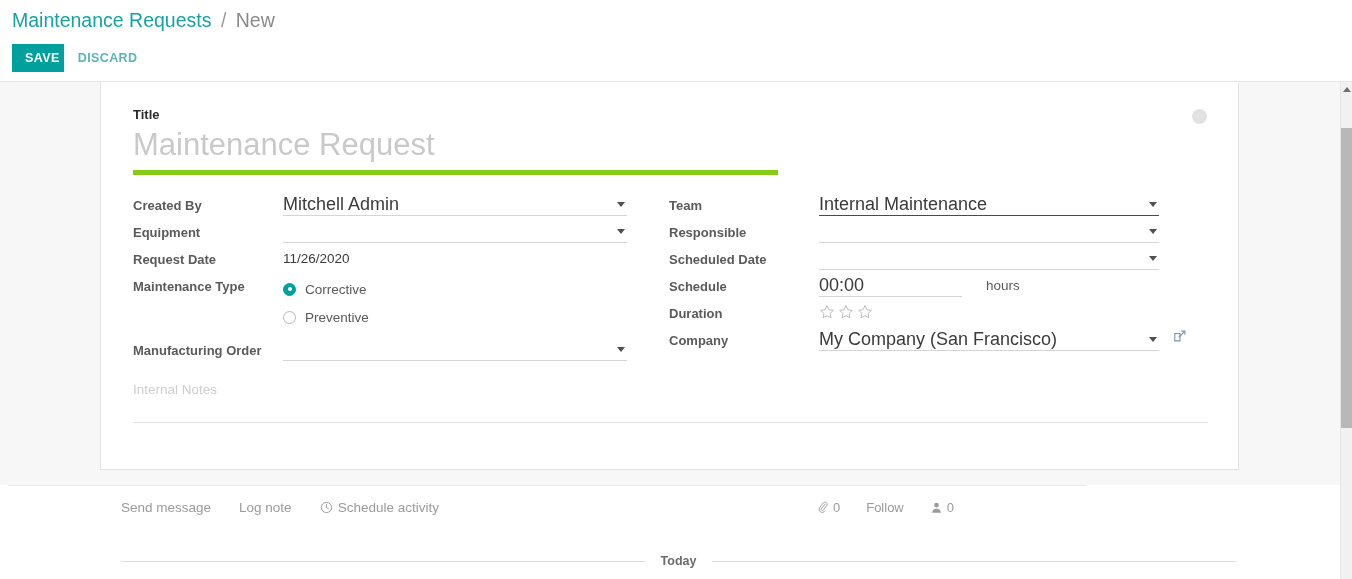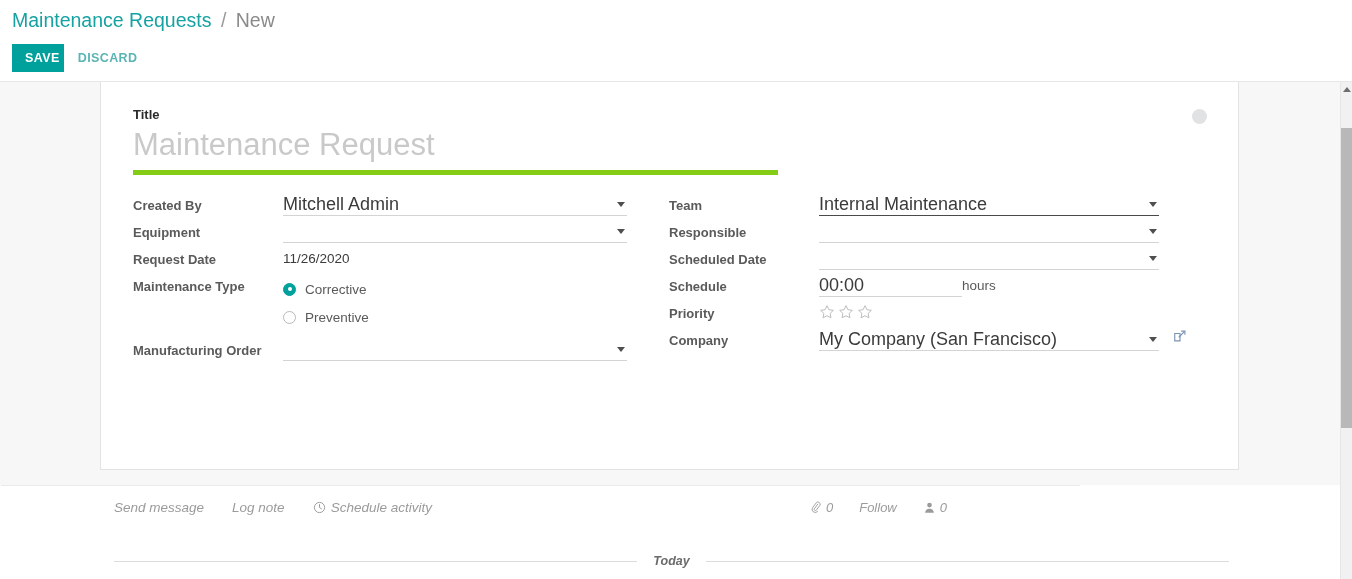--- a/index.html
+++ b/index.html
@@ -206,20 +206,21 @@
     left: 3.5px; top: 3.5px;
     width: 4px; height: 4px;
     border-radius: 50%;
     background: #ffffff;
   }
   .radio-label { font-size: 13.5px; color: #5a5a5a; }
 
   .hours-label {
     font-size: 13.5px;
     color: #5a5a5a;
+    margin-left: 24px;
     line-height: 22px;
   }
 
   .stars { display: flex; gap: 3px; padding-top: 2px; }
   .star { width: 16px; height: 16px; display: block; }
 
   .ext-link {
     margin-left: 14px;
     width: 14px; height: 14px;
     display: inline-block;
@@ -237,26 +238,25 @@
     height: 40px;
   }
   .notes-rule {
     border-bottom: 1px solid #e0e0e0;
     width: 1075px;
   }
 
   
   .chatter {
     position: absolute;
-    left: 1px; top: 485px;
+    left: 8px; top: 485px;
     width: 1079px;
     height: 94px;
     background: #ffffff;
     border-top: 1px solid #eaeaea;
-    font-style: italic;
   }
   .chatter-topbar {
     position: relative;
     height: 48px;
   }
   .chatter-left {
     position: absolute;
     left: 113px; top: 14px;
     display: flex;
     align-items: center;
@@ -448,21 +448,21 @@
           <div class="flabel">Schedule</div>
           <div class="fval" style="display:flex;align-items:flex-start;">
             <div class="fld w-dur">
               <div class="fld-text">00:00</div>
             </div>
             <span class="hours-label">hours</span>
           </div>
         </div>
 
         <div class="frow">
-          <div class="flabel">Priority</div>
+          <div class="flabel">Duration</div>
           <div class="fval">
             <div class="stars">
               <svg class="star" viewBox="0 0 24 24">
                 <path d="M12 2.5l2.9 6.1 6.6.9-4.8 4.6 1.2 6.6L12 17.6 6.1 20.7l1.2-6.6L2.5 9.5l6.6-.9z" fill="none" stroke="#b8b8b8" stroke-width="1.4" stroke-linejoin="round"></path>
               </svg>
               <svg class="star" viewBox="0 0 24 24">
                 <path d="M12 2.5l2.9 6.1 6.6.9-4.8 4.6 1.2 6.6L12 17.6 6.1 20.7l1.2-6.6L2.5 9.5l6.6-.9z" fill="none" stroke="#b8b8b8" stroke-width="1.4" stroke-linejoin="round"></path>
               </svg>
               <svg class="star" viewBox="0 0 24 24">
                 <path d="M12 2.5l2.9 6.1 6.6.9-4.8 4.6 1.2 6.6L12 17.6 6.1 20.7l1.2-6.6L2.5 9.5l6.6-.9z" fill="none" stroke="#b8b8b8" stroke-width="1.4" stroke-linejoin="round"></path>
@@ -482,20 +482,24 @@
               <path d="M2 5.2h6v8.3H2z" fill="none" stroke="#7a93b5" stroke-width="1.3"></path>
               <path d="M9.3 2.4h4.3v4.3" fill="none" stroke="#7a93b5" stroke-width="1.3"></path>
               <path d="M13.3 2.7L6.6 9.4" fill="none" stroke="#7a93b5" stroke-width="1.3"></path>
             </svg>
           </div>
         </div>
 
       </div>
     </div>
 
+    <div class="notes-block">
+      <div class="notes-placeholder">Internal Notes</div>
+      <div class="notes-rule"></div>
+    </div>
 
   </div>
 </div>
 
 <div class="chatter">
   <div class="chatter-topbar">
 
     <div class="chatter-left">
       <span class="ch-btn">Send message</span>
       <span class="ch-btn">Log note</span>

